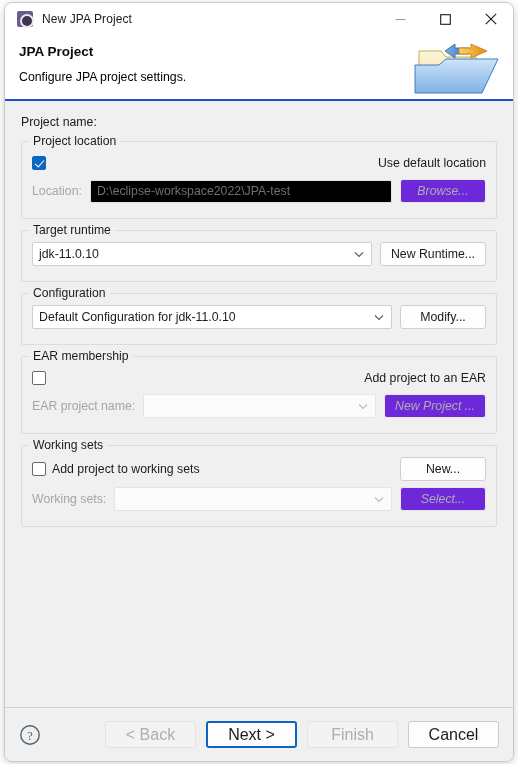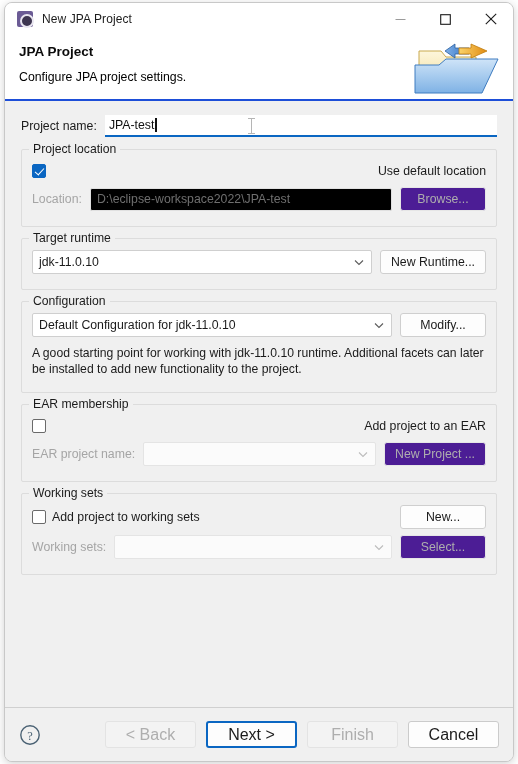--- a/index.html
+++ b/index.html
@@ -280,23 +280,24 @@
     border-radius: 3px;
     font-size: 12.3px;
     color: #1b1b1b;
     display: flex;
     align-items: center;
     justify-content: center;
     flex: 0 0 auto;
     white-space: nowrap;
   }
   .btn.disabled {
-    background: #4c1d95;
+    background: #6d28d9;
     border-color: #e6e6e6;
     color: #aeaeae;
+    font-style: italic;
   }
 
   .desc {
     font-size: 12.2px;
     color: #1b1b1b;
     line-height: 16px;
     margin-top: 8px;
   }
 
   
@@ -396,25 +397,20 @@
         <polygon points="62,9 78,16 62,23 62,19 50,19 50,13 62,13" fill="url(#gorange)" stroke="#c07c0d" stroke-width="0.8"></polygon>
         <path d="M6 30 h24 l7 -6 h52 l-16 34 h-67 z" fill="url(#gfront)" stroke="#3f7cc0" stroke-width="1"></path>
       </svg>
     </div>
   </div>
 
   <div class="body">
 
     <div class="row-name">
       <div class="lbl">Project name:</div>
-      <div class="name-input">
-        <span>JPA-test</span>
-          <span class="caret"></span>
-        <span class="ibeam"></span>
-      </div>
     </div>
 
     <div class="group">
       <div class="legend">Project location</div>
       <div class="group-inner">
         <div class="cb-row">
           <div class="cb checked"></div>
           <div class="cb-label">Use default location</div>
         </div>
         <div class="field-row">
@@ -450,21 +446,20 @@
           <div class="combo">
             <span>Default Configuration for jdk-11.0.10</span>
             <span class="chev">
               <svg width="12" height="12" viewBox="0 0 12 12">
                   <polyline points="2,4.5 6,8.5 10,4.5" fill="none" stroke-width="1.1"></polyline>
                 </svg>
             </span>
           </div>
           <div class="btn">Modify...</div>
         </div>
-        <div class="desc">A good starting point for working with jdk-11.0.10 runtime. Additional facets can later be installed to add new functionality to the project.</div>
       </div>
     </div>
 
     <div class="group">
       <div class="legend">EAR membership</div>
       <div class="group-inner">
         <div class="cb-row">
           <div class="cb"></div>
           <div class="cb-label tight">Add project to an EAR</div>
         </div>

